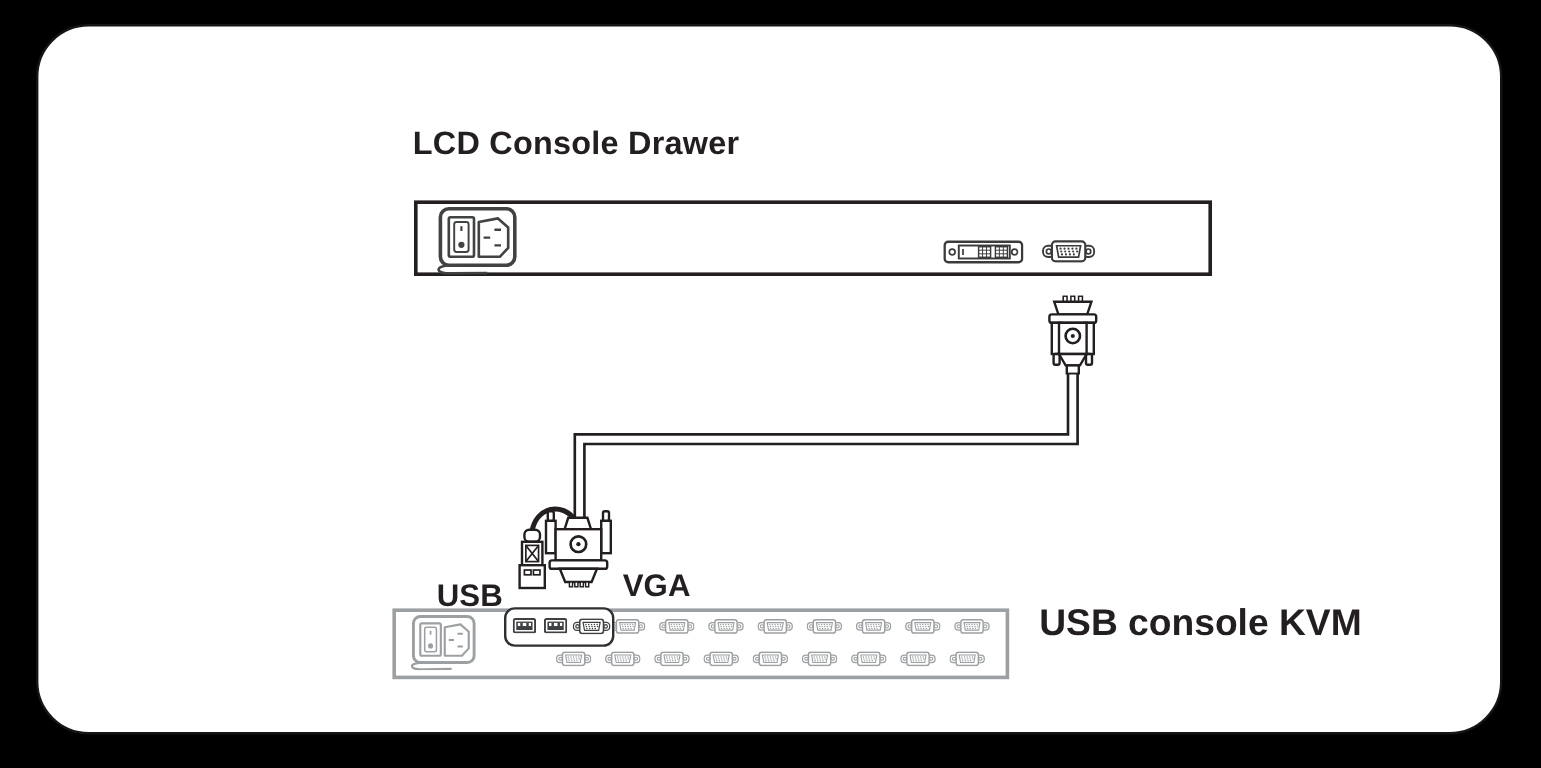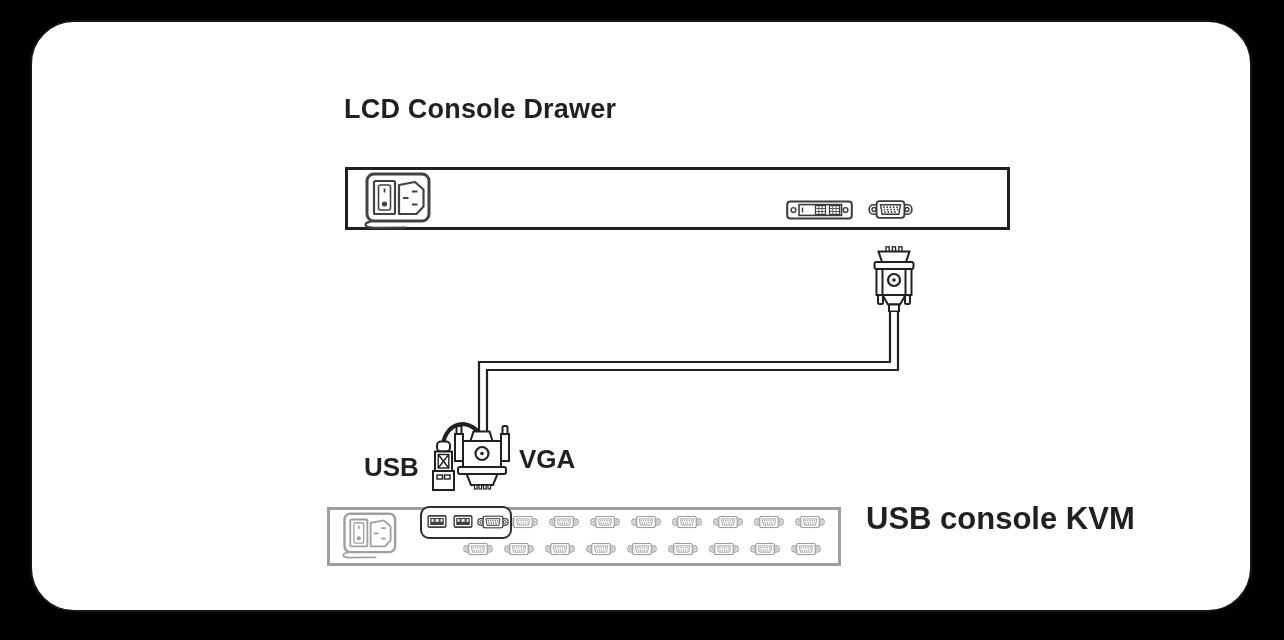--- a/index.html
+++ b/index.html
@@ -9,36 +9,36 @@
     font-family:"Liberation Sans", sans-serif;
     position:relative;
     overflow:hidden;
   }
   .panel {
     position:absolute; left:30px; top:20px; width:1222px; height:592px;
     background:#fff; border:2px solid #151515; border-radius:44px;
   }
   .abs { position:absolute; }
   .title {
-    left:344px; top:94px; font-size:27px; font-weight:bold; color:#231f20;
+    left:344px; top:104px; font-size:27px; font-weight:bold; color:#231f20;
     letter-spacing:0.2px; white-space:nowrap;
   }
   .device-lcd {
     left:345px; top:167px; width:665px; height:63px;
     border:3px solid #231f20; background:#fff;
   }
   .device-kvm {
     left:327px; top:507px; width:514px; height:59px;
     border:3px solid #9da0a3; background:#fff;
   }
   .port-label {
     top:175px; font-size:19px; color:#2b2b2d; white-space:nowrap;
     transform:translateX(-50%);
   }
-  .cable-label { font-size:26px; font-weight:bold; color:#231f20; white-space:nowrap; }
+  .cable-label { font-size:26px; font-weight:bold; color:#231f20; white-space:nowrap;margin-top:29px; }
   .kvm-title {
     left:866px; top:501px; font-size:31px; font-weight:bold; color:#231f20;
     white-space:nowrap;
   }
   .console-box {
     left:420px; top:506px; width:92px; height:33px;
     border:2.5px solid #2f2f31; border-radius:9px; background:#fff; z-index:3;
   }
   .row { display:flex; gap:11px; z-index:2; }
   .row svg { flex:0 0 auto; }

